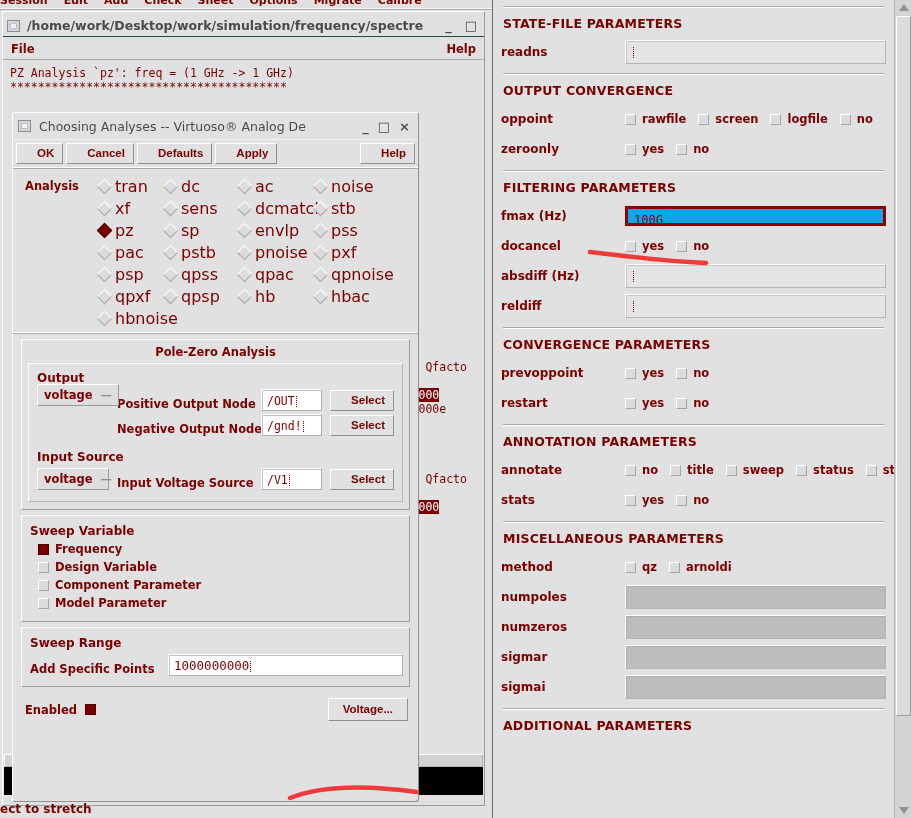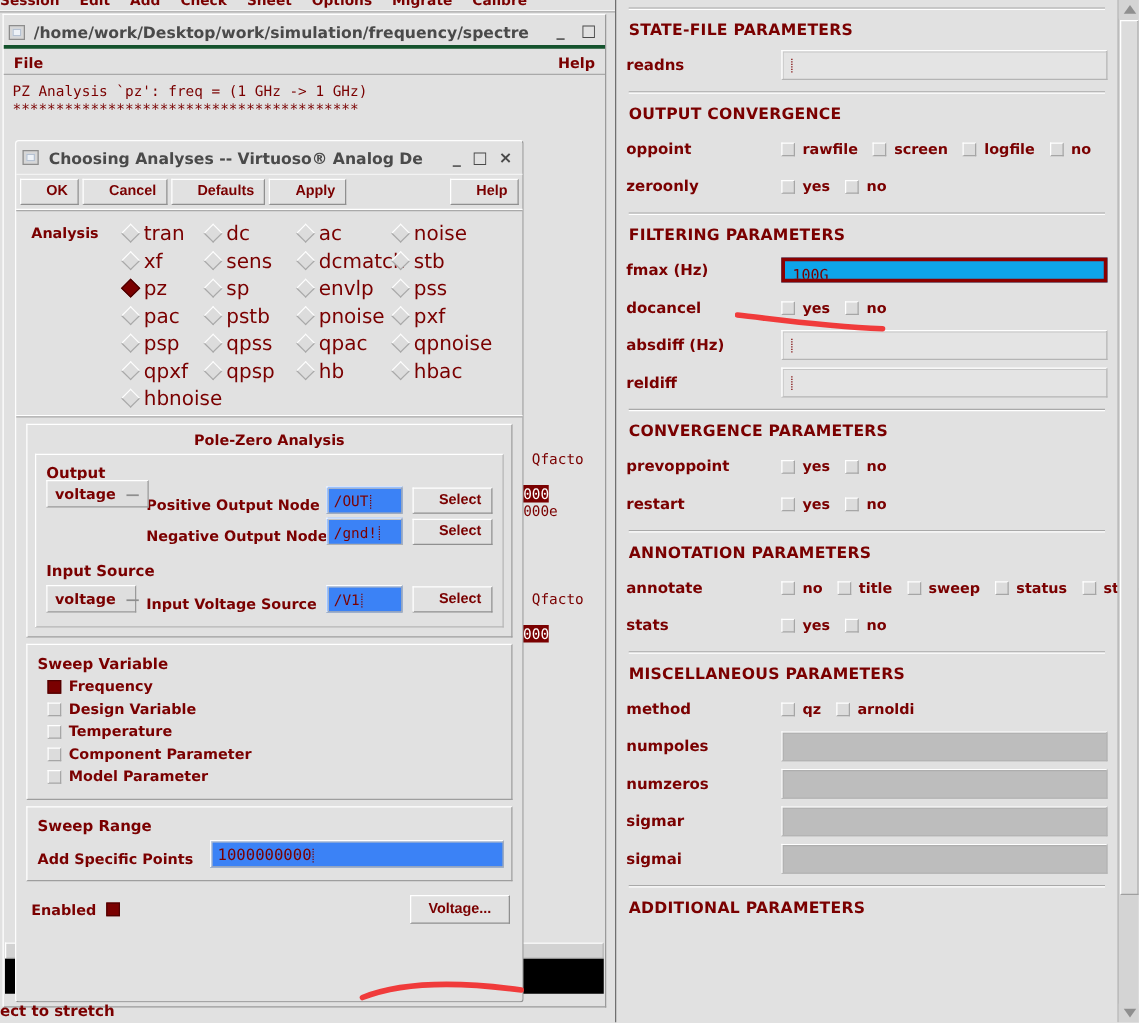--- a/index.html
+++ b/index.html
@@ -50,21 +50,21 @@
   }
   .logwin-title .ttl {
     font-weight: bold; font-size: 12.5px; color: #4a4a4a;
     white-space: nowrap; overflow: hidden; flex: 1 1 auto;
     font-family: "DejaVu Sans", sans-serif;
   }
   .tb-btn { color: #4a4a4a; font-size: 13px; font-weight: bold; padding: 0 3px; }
 
   .logwin-menu {
     position: relative; height: 24px;
-    border-top: 3px solid #14532d;
+    border-top: 1px solid #14532d;
     display: flex; align-items: center; padding: 0 8px;
     color: #7a0000; font-weight: bold; font-size: 11.5px;
   }
   .logwin-menu .right { margin-left: auto; }
   .logwin-menubar-line {
     position: absolute; left: 0; right: 0; bottom: 0;
     border-bottom: 1px solid #a9a9a9;
   }
 
   .log-body {
@@ -102,21 +102,21 @@
     background: #e1e1e1;
     border: 1px solid #909090;
     border-top-color: #fdfdfd; border-left-color: #fdfdfd;
     border-radius: 3px;
   }
   .dlg-title {
     height: 26px; display: flex; align-items: center; gap: 8px;
     padding: 0 5px;
   }
   .dlg-title .ttl {
-    font-weight: bold; font-size: 12.5px; color: #4a4a4a; white-space: nowrap;
+    font-weight: normal; font-size: 12.5px; color: #4a4a4a; white-space: nowrap;
     overflow: hidden; flex: 1 1 auto;
   }
   .dlg-title .btns { display: flex; gap: 9px; align-items: center; color: #4a4a4a;
     font-size: 13px; font-weight: bold; padding-right: 3px; }
 
   .dlg-actions {
     height: 28px; display: flex; align-items: center; gap: 3px;
     padding: 0 3px; border-top: 1px solid #f3f3f3;
   }
   .mbtn {
@@ -163,21 +163,21 @@
   .optmenu {
     background: #dedede; border: 1px solid #9a9a9a;
     border-top-color: #fff; border-left-color: #fff;
     color: #7a0000; font-weight: bold; font-size: 11.5px;
     padding: 3px 6px; min-width: 72px;
     display: flex; align-items: center; justify-content: space-between; gap: 8px;
   }
   .optmenu .arr { color: #8e8e8e; font-size: 11px; }
   .fld-lbl { color:#7a0000; font-weight:bold; font-size:11.5px; white-space:nowrap; }
   .tfield {
-    background: #3b82f6;
+    background: #ffffff;
     border: 1px solid #fefefe; border-right-color:#b0b0b0; border-bottom-color:#b0b0b0;
     box-shadow: inset 1px 1px 0 #c3c3c3;
     padding: 3px 5px; font-family: "DejaVu Sans Mono", monospace;
     font-size: 11.5px; color: #7a0000; height: 22px; line-height: 16px;
     white-space: nowrap; overflow: hidden;
   }
   .caret { display:inline-block; width:1px; border-left:1px dotted #7a0000; height:11px;
            vertical-align:-2px; margin-left:1px; }
 
   
@@ -494,24 +494,20 @@
           <div class="chk-item">
             <span class="cbx on"></span>
             <span class="lbl">Frequency</span>
           </div>
           <div class="chk-item">
             <span class="cbx"></span>
             <span class="lbl">Design Variable</span>
           </div>
           <div class="chk-item">
             <span class="cbx"></span>
-            <span class="lbl">Temperature</span>
-          </div>
-          <div class="chk-item">
-            <span class="cbx"></span>
             <span class="lbl">Component Parameter</span>
           </div>
           <div class="chk-item">
             <span class="cbx"></span>
             <span class="lbl">Model Parameter</span>
           </div>
         </div>
     </div>
 
     <div class="frame" style="padding-top:6px">

